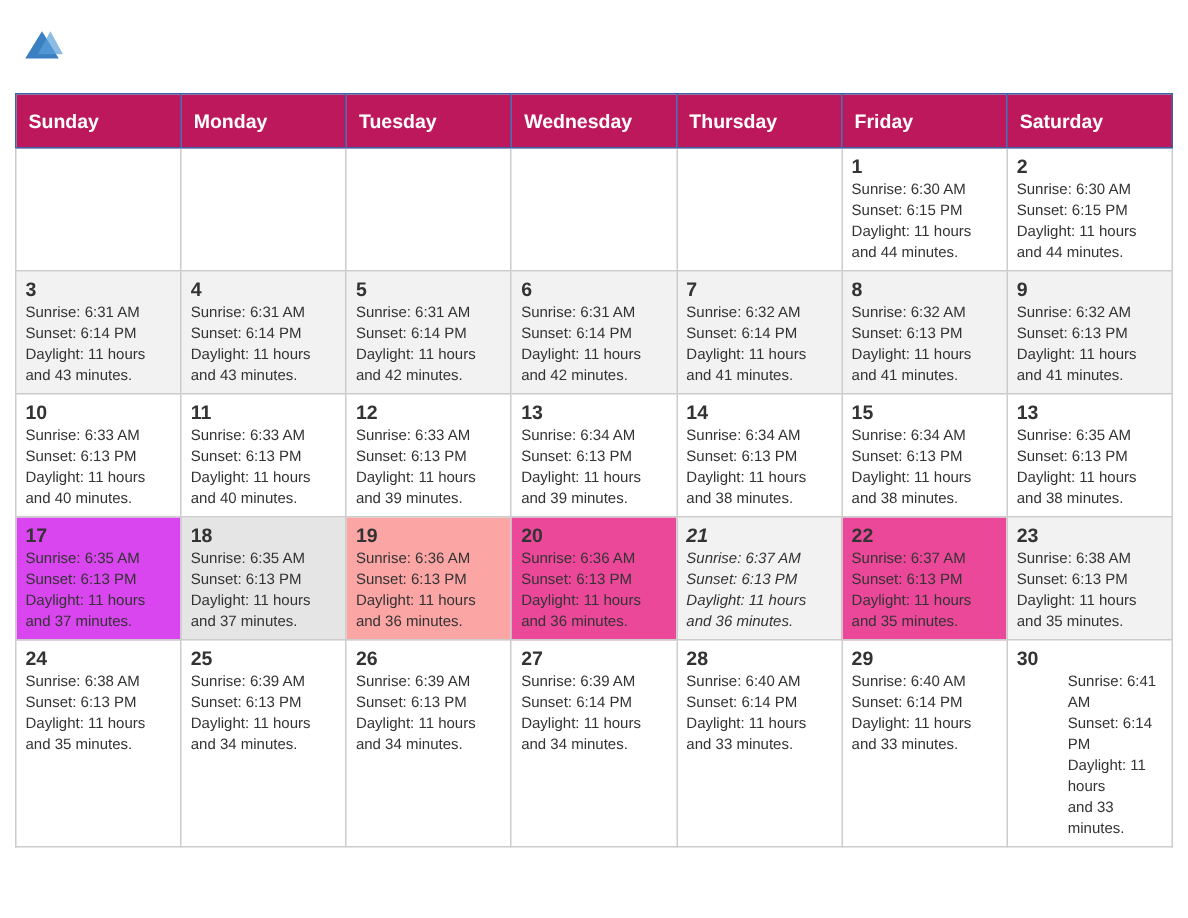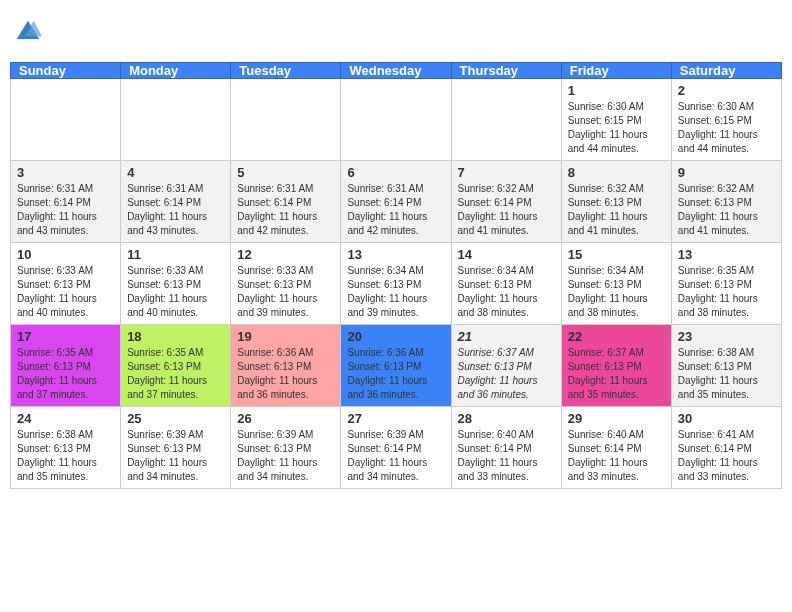--- a/index.html
+++ b/index.html
@@ -53,24 +53,24 @@
       font-size: 16px;
       color: #555;
       font-weight: normal;
     }
     .calendar {
       width: 100%;
       border-collapse: collapse;
       border: 1px solid #ccc;
     }
     .calendar th {
-      background-color: #3b82f6;
+      background-color: #be185d;
       color: #fff;
       text-align: left;
-      padding: 0 8px;
+      padding: 10px 8px;
       font-size: 13px;
       font-weight: bold;
       border: 1px solid #3a62a8;
       margin-left: 36px;
     }
     .calendar td {
       vertical-align: top;
       border: 1px solid #ccc;
       padding: 4px 6px;
       width: calc(100% / 7);
@@ -253,35 +253,35 @@
         </td>
       </tr>
       <tr>
         <td style="background: #d946ef;">
           <span class="day-num">17</span>
           <div class="day-info" style="white-space: pre-line;">Sunrise: 6:35 AM
 Sunset: 6:13 PM
 Daylight: 11 hours
 and 37 minutes.</div>
         </td>
-        <td style="background: #bef264;">
+        <td style="background: #e5e5e5;">
           <span class="day-num">18</span>
           <div class="day-info" style="white-space: pre-line;">Sunrise: 6:35 AM
 Sunset: 6:13 PM
 Daylight: 11 hours
 and 37 minutes.</div>
         </td>
         <td style="background: #fca5a5;">
           <span class="day-num">19</span>
           <div class="day-info" style="white-space: pre-line;">Sunrise: 6:36 AM
 Sunset: 6:13 PM
 Daylight: 11 hours
 and 36 minutes.</div>
         </td>
-        <td style="background: #3b82f6;">
+        <td style="background: #ec4899;">
           <span class="day-num">20</span>
           <div class="day-info" style="white-space: pre-line;">Sunrise: 6:36 AM
 Sunset: 6:13 PM
 Daylight: 11 hours
 and 36 minutes.</div>
         </td>
         <td style="background: rgb(242, 242, 242); font-style: italic;">
           <span class="day-num">21</span>
           <div class="day-info" style="white-space: pre-line;">Sunrise: 6:37 AM
 Sunset: 6:13 PM
@@ -341,20 +341,20 @@
         </td>
         <td>
           <span class="day-num">29</span>
           <div class="day-info" style="white-space: pre-line;">Sunrise: 6:40 AM
 Sunset: 6:14 PM
 Daylight: 11 hours
 and 33 minutes.</div>
         </td>
         <td>
           <span class="day-num">30</span>
-          <div class="day-info" style="white-space: pre-line;">Sunrise: 6:41 AM
+          <div class="day-info" style="white-space: pre-line; margin-left: 34px;">Sunrise: 6:41 AM
 Sunset: 6:14 PM
 Daylight: 11 hours
 and 33 minutes.</div>
         </td>
       </tr>
     </tbody>
 </table>
 
 </body></html>

